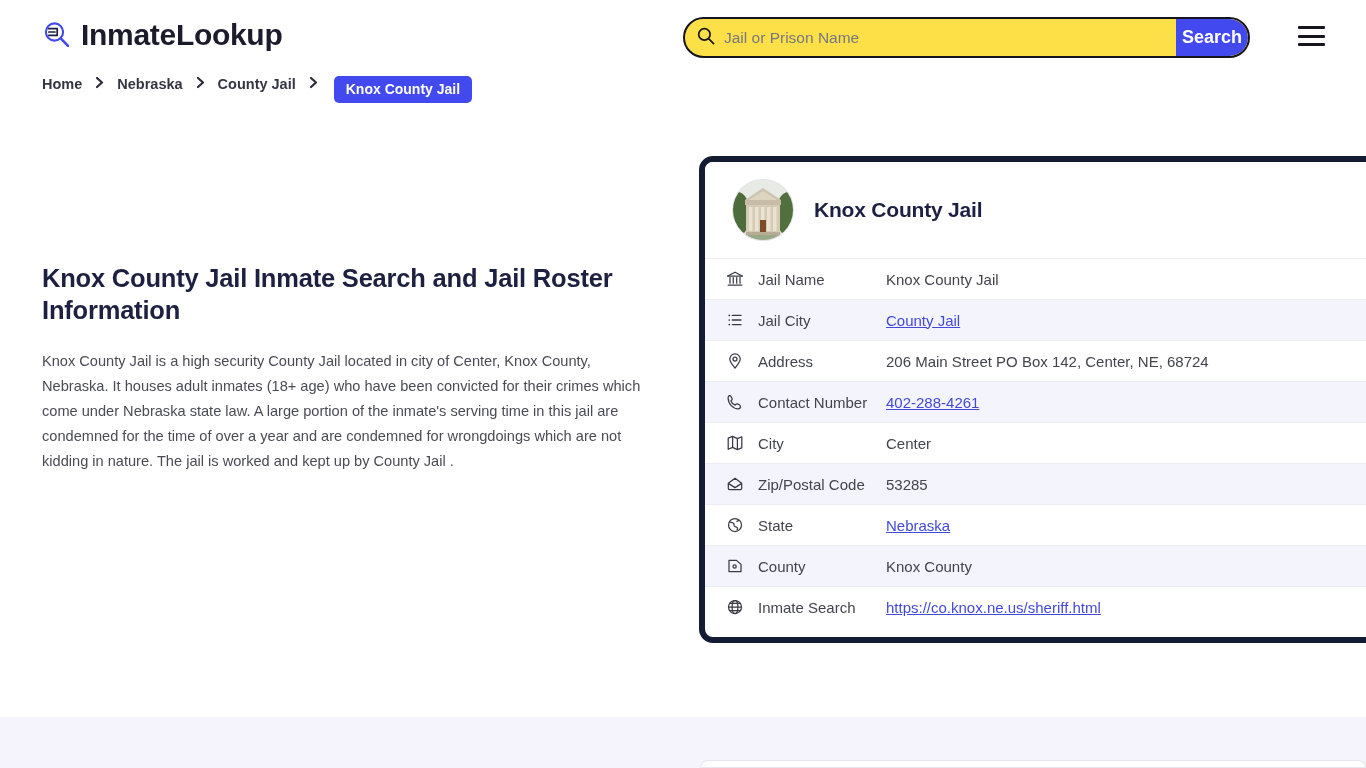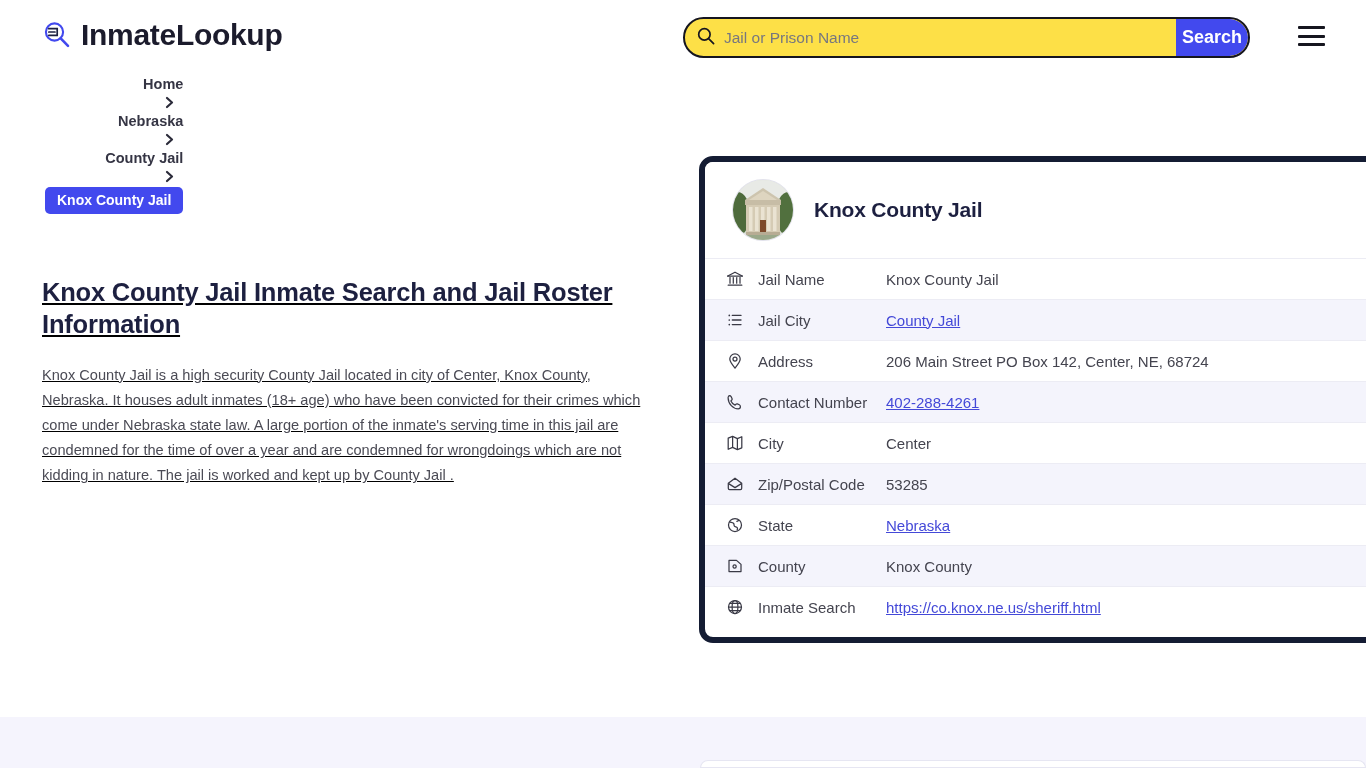--- a/index.html
+++ b/index.html
@@ -52,34 +52,33 @@
   .hamburger {
     position: absolute; left: 1298px; top: 26px;
     width: 27px; height: 20px; cursor: pointer;
     display: flex; flex-direction: column; justify-content: space-between;
   }
   .hamburger span { display:block; height: 3px; width: 100%; background: #16161f; border-radius: 1px; }
 
   
   .breadcrumb {
     position: absolute; left: 42px; top: 76px;
-    display: flex; align-items: flex-end; gap: 4px;
+    display: flex; align-items: flex-start; gap: 4px;
     font-size: 14.5px;
-    flex-direction: column;
   }
   .bc-link { color: #353544; font-weight: 600; text-decoration: none; cursor: pointer; }
   .bc-sep { margin: 0 9px; width: 9px; height: 13px; display:inline-block; }
   .bc-current {
     background: #4249ee; color: #ffffff; font-weight: 700;
     border-radius: 5px; padding: 5px 12px 6px; font-size: 14px;
     margin-left: 3px;
   }
 
   
-  .left-col { position: absolute; left: 42px; top: 276px; width: 600px; text-decoration: underline; }
+  .left-col { position: absolute; left: 42px; top: 262px; width: 600px; }
   .headline {
     font-size: 25.5px; font-weight: 700; color: #1d2040;
     line-height: 1.27; letter-spacing: -0.2px;
   }
   .para {
     margin-top: 22px; font-size: 14.6px; color: #4b4b55;
     line-height: 1.72;
   }
   .para2 { margin-top: 23px; }
 

